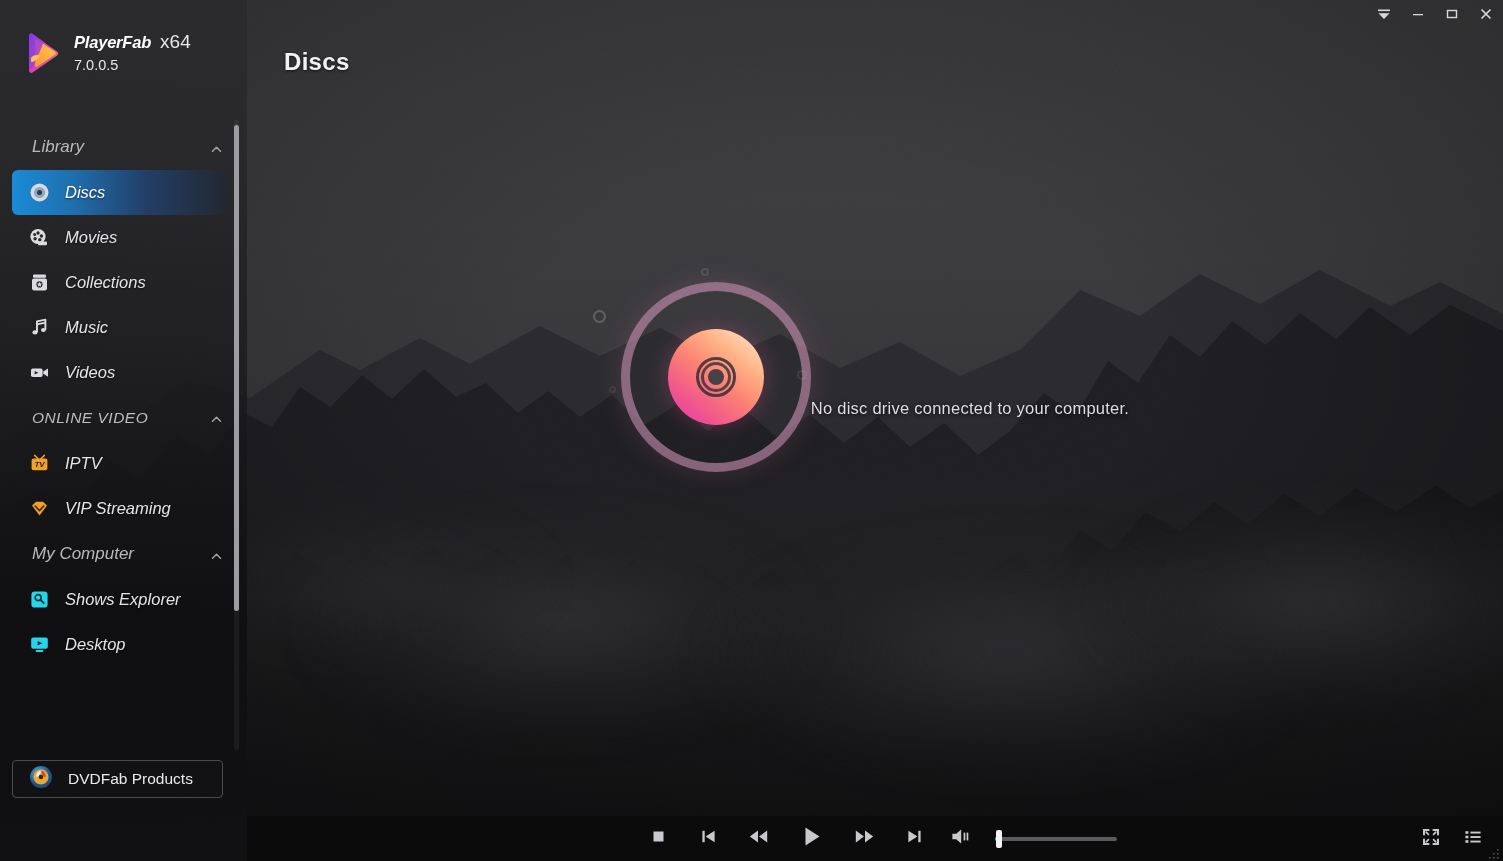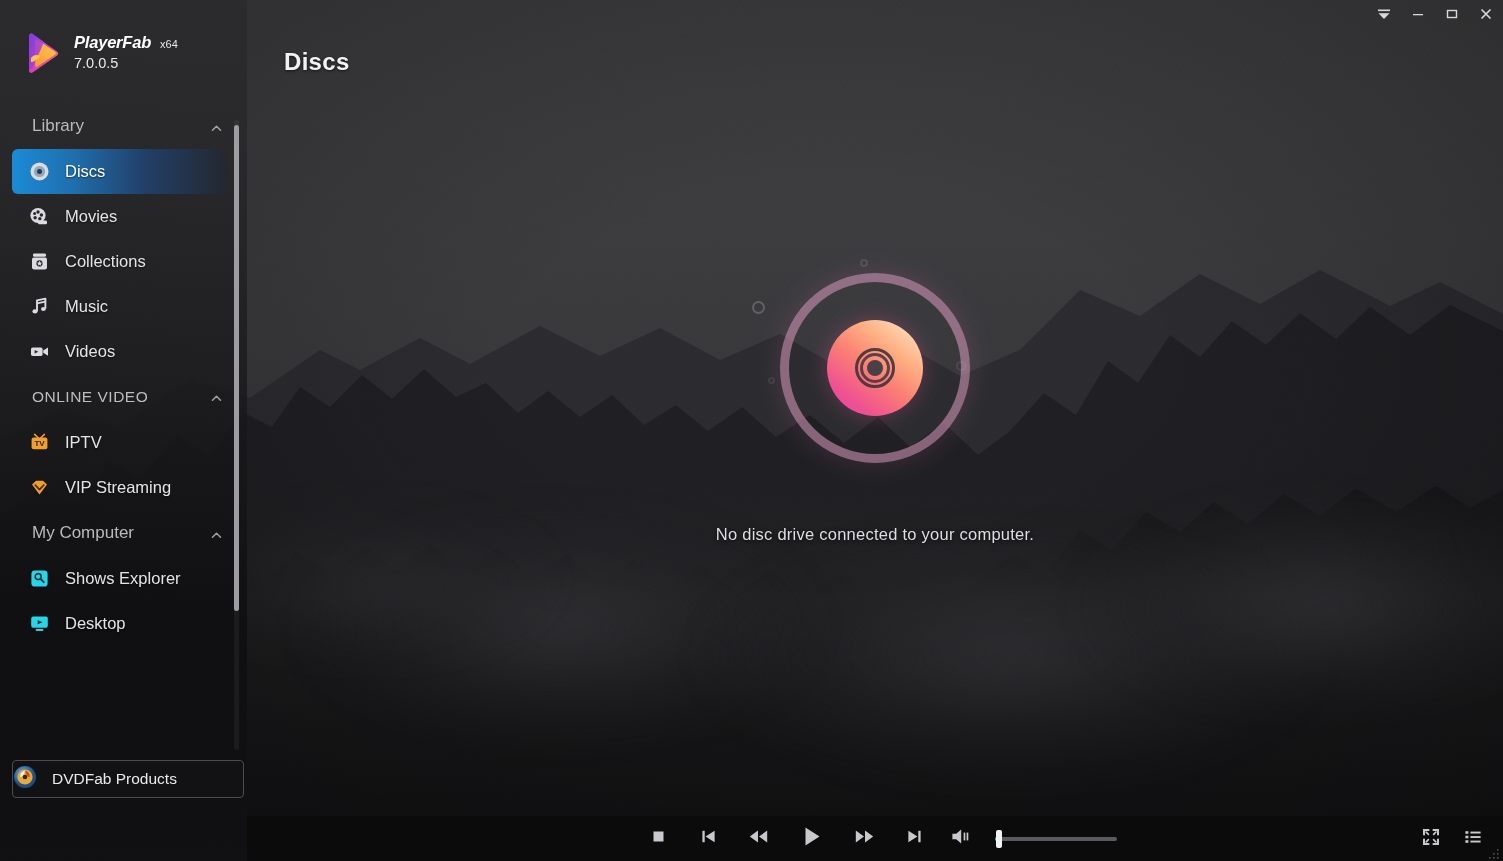--- a/index.html
+++ b/index.html
@@ -69,24 +69,24 @@
     overflow:hidden;
   }
   .brand { display:flex; align-items:center; padding:30px 0 0 24px; }
   .brand-logo { width:38px; height:42px; flex:0 0 auto; margin-top:2px; }
   .brand-text { margin-left:12px; line-height:1.25; }
   .brand-row1 { display:flex; align-items:baseline; gap:9px; }
   .brand-name {
     font-size:16.5px; font-weight:bold; font-style:italic;
     color:#ffffff; letter-spacing:-.2px;
   }
-  .brand-arch { font-size:11px; color:#e6e6e8; }
+  .brand-arch { font-size:19px; color:#e6e6e8; }
   .brand-ver { font-size:14.5px; color:#e8e8ea; margin-top:2px; }
 
-  .nav { position:absolute; left:0; top:103px; width:247px; height:630px; overflow:hidden; }
+  .nav { position:absolute; left:0; top:124px; width:247px; height:630px; overflow:hidden;font-style:italic; }
   .section-head {
     display:flex; align-items:center; justify-content:space-between;
     padding:0 24px 0 32px; height:46px; cursor:pointer;
     color:#b9b9bc; font-size:17px;
   }
   .section-head.caps { font-size:15.5px; letter-spacing:.5px; color:#bdbdc0; }
   .chev { width:13px; height:13px; opacity:.85; }
   .nav-item {
     display:flex; align-items:center; height:45px; margin:0 20px 0 12px;
     padding-left:16px; border-radius:6px; cursor:pointer;
@@ -105,31 +105,31 @@
   .sb-track {
     position:absolute; right:8px; top:120px; width:5px; height:630px;
     background:rgba(255,255,255,.05); border-radius:3px;
   }
   .sb-thumb {
     position:absolute; right:8px; top:125px; width:5px; height:486px;
     background:#9d9da1; border-radius:3px; cursor:pointer;
   }
 
   .products-btn {
-    position:absolute; left:12px; bottom:63px; width:232px; height:38px;
+    position:absolute; left:12px; bottom:63px; width:211px; height:38px;
     border:1px solid #4b4b4e; border-radius:4px;
-    display:flex; align-items:center; cursor:pointer;
+    display:flex; align-items:center; padding-left:16px; cursor:pointer;
     background:rgba(20,20,22,.55);
   }
   .products-label { color:#e9e9ec; font-size:15.5px; margin-left:15px; }
 
   
   .center {
     position:absolute; left:247px; top:0; right:0; bottom:45px;
-    display:flex; flex-direction:column; align-items:center; justify-content:center;
+    display:flex; align-items:center; justify-content:center;
     z-index:20; pointer-events:none;
   }
   .disc-wrap { position:relative; width:190px; height:190px; margin-bottom:62px; }
   .disc-ring {
     position:absolute; inset:0; border-radius:50%;
     border:9px solid rgba(212,150,186,.58);
     box-shadow:0 0 26px rgba(222,120,180,.18);
   }
   .disc-body {
     position:absolute; left:47px; top:47px; width:96px; height:96px; border-radius:50%;

